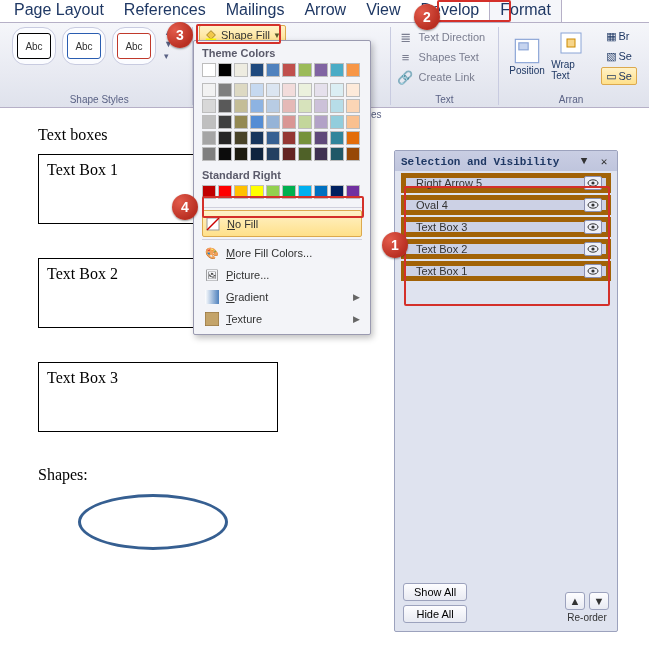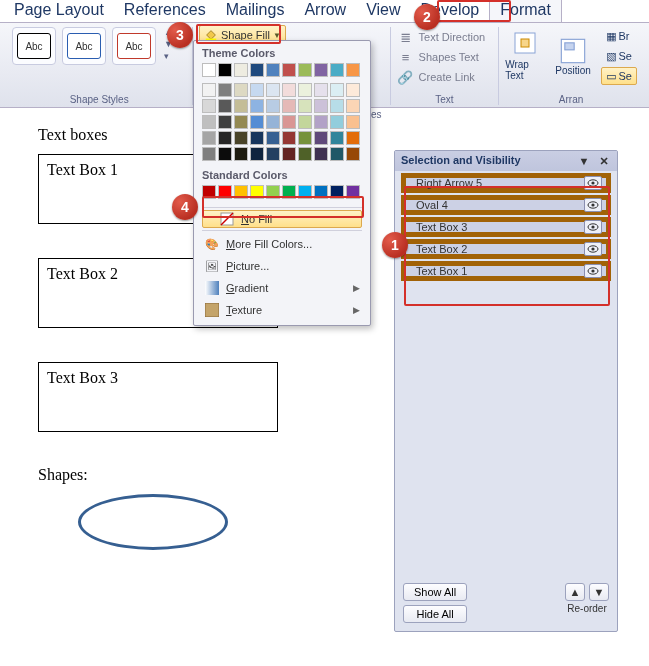--- a/index.html
+++ b/index.html
@@ -61,21 +61,21 @@
   }
   .shape-styles-row {
     display: flex;
     gap: 6px;
     align-items: flex-start;
   }
   .shape-sample {
     width: 44px;
     height: 38px;
     border: 1px solid #c8cbe0;
-    border-radius: 4px;
+    border-radius: 13px;
     display: flex;
     align-items: center;
     justify-content: center;
     background: #fbfcff;
     font-size: 10px;
   }
   .shape-sample .box {
     width: 34px;
     height: 26px;
     border: 1.5px solid #000;
@@ -167,23 +167,23 @@
     height: 22px;
     padding: 0 6px;
     cursor: pointer;
     border-radius: 2px;
     text-decoration: none;
     color: #333;
   }
   .dd-item.hover {
     background: linear-gradient(#fff2c8,#ffe08a);
     border: 1px solid #dca94e;
-    height: 18px;
+    height: 27px;
     margin-left:4px; margin-right:4px;
-    padding: 0 16px;
+    padding: 0 2px;
   }
   .dd-item .ico-slot { width:16px; height:16px; display:flex; align-items:center; justify-content:center; }
   .dd-sep { border-top:1px solid #d0d0dc; margin:2px 4px; }
   .underline-letter { text-decoration: underline; }
 
   
   .canvas {
     position: absolute;
     top: 108px; left: 0;
     width: 400px;
@@ -219,21 +219,21 @@
     background: #dfe3ef;
     border: 1px solid #9ca2bd;
     border-radius: 2px;
     font-size: 11px;
   }
   .sel-pane .titlebar {
     background: linear-gradient(#c9cee3,#bfc5dd);
     padding: 3px 6px;
     font-weight: bold;
     color: #1f3864;
-    display:flex; align-items:flex-start; gap:6px;
+    display:flex; align-items:flex-end; gap:6px;font-family:Liberation Mono, monospace;
   }
   .sel-pane .titlebar .spacer { flex:1; }
   .sel-pane .close, .sel-pane .mnu { width:14px; height:14px; display:inline-flex;align-items:center;justify-content:center;font-weight:bold;color:#333;cursor:pointer;}
   .sel-pane .sub {
     padding: 4px 8px 2px 8px;
     font-size: 11px;
     color: #333;
   }
   .shape-list {
     margin: 2px 6px 0 6px;
@@ -251,21 +251,21 @@
   }
   .shape-row .eye {
     margin-left: auto;
     width: 18px; height: 14px;
     border: 1px solid #8a8fb0;
     border-radius: 2px;
     display:flex;align-items:center;justify-content:center;
     background: #eef0f8;
   }
   .pane-bottom {
-    display:flex; align-items:flex-start; gap:10px;
+    display:flex; align-items:flex-end; gap:10px;
     padding: 6px 8px 8px 8px;
     margin-top: 290px;
   }
   .pane-btn {
     background: linear-gradient(#fdfdff,#e8eaf2);
     border:1px solid #9ca2bd;
     border-radius:3px;
     padding: 2px 10px;
     font-size:11px;
     cursor:pointer;
@@ -371,32 +371,32 @@
     <div class="row">
       <span class="mini-icon">🔗</span>
       <span>Create Link</span>
     </div>
     <div class="group-label">Text</div>
   </div>
 
   <div class="group" style="border-right:none;flex:1">
     <div style="display:flex;gap:2px;">
       <div class="big-btn">
+        <span class="ico"><svg viewBox="0 0 24 24">
+              <rect x="2" y="2" width="20" height="20" fill="#fff" stroke="#8aa4d6"></rect>
+              <rect x="5" y="5" width="8" height="6" fill="#c6d4ef" stroke="#8aa4d6"></rect>
+            </svg></span>
+        <span>Position</span>
+      </div>
+      <div class="big-btn">
         <span class="ico"><svg viewBox="That 0 0 24 24">
               <rect x="2" y="2" width="20" height="20" fill="#fff" stroke="#8aa4d6"></rect>
               <rect x="8" y="8" width="8" height="8" fill="#f7d58a" stroke="#cc8a00"></rect>
             </svg></span>
         <span>Wrap Text</span>
-      </div>
-      <div class="big-btn">
-        <span class="ico"><svg viewBox="0 0 24 24">
-              <rect x="2" y="2" width="20" height="20" fill="#fff" stroke="#8aa4d6"></rect>
-              <rect x="5" y="5" width="8" height="6" fill="#c6d4ef" stroke="#8aa4d6"></rect>
-            </svg></span>
-        <span>Position</span>
       </div>
       <div class="right-edge-btns">
         <div class="rb">
             <span>▦</span>
             <span>Br</span>
           </div>
         <div class="rb">
             <span>▧</span>
             <span>Se</span>
           </div>
@@ -469,21 +469,21 @@
       <div class="swatch" style="background: rgb(12, 12, 12);"></div>
       <div class="swatch" style="background: rgb(29, 27, 16);"></div>
       <div class="swatch" style="background: rgb(15, 36, 62);"></div>
       <div class="swatch" style="background: rgb(36, 64, 97);"></div>
       <div class="swatch" style="background: rgb(99, 36, 35);"></div>
       <div class="swatch" style="background: rgb(79, 97, 40);"></div>
       <div class="swatch" style="background: rgb(63, 49, 81);"></div>
       <div class="swatch" style="background: rgb(32, 88, 103);"></div>
       <div class="swatch" style="background: rgb(151, 72, 6);"></div>
     </div>
-  <div class="dd-section-label">Standard Colors</div>
+  <div class="dd-section-label">Standard Right</div>
   <div class="std-row" id="stdRow">
       <div class="swatch" style="background: rgb(192, 0, 0);"></div>
       <div class="swatch" style="background: rgb(255, 0, 0);"></div>
       <div class="swatch" style="background: rgb(255, 192, 0);"></div>
       <div class="swatch" style="background: rgb(255, 255, 0);"></div>
       <div class="swatch" style="background: rgb(146, 208, 80);"></div>
       <div class="swatch" style="background: rgb(0, 176, 80);"></div>
       <div class="swatch" style="background: rgb(0, 176, 240);"></div>
       <div class="swatch" style="background: rgb(0, 112, 192);"></div>
       <div class="swatch" style="background: rgb(0, 32, 96);"></div>

